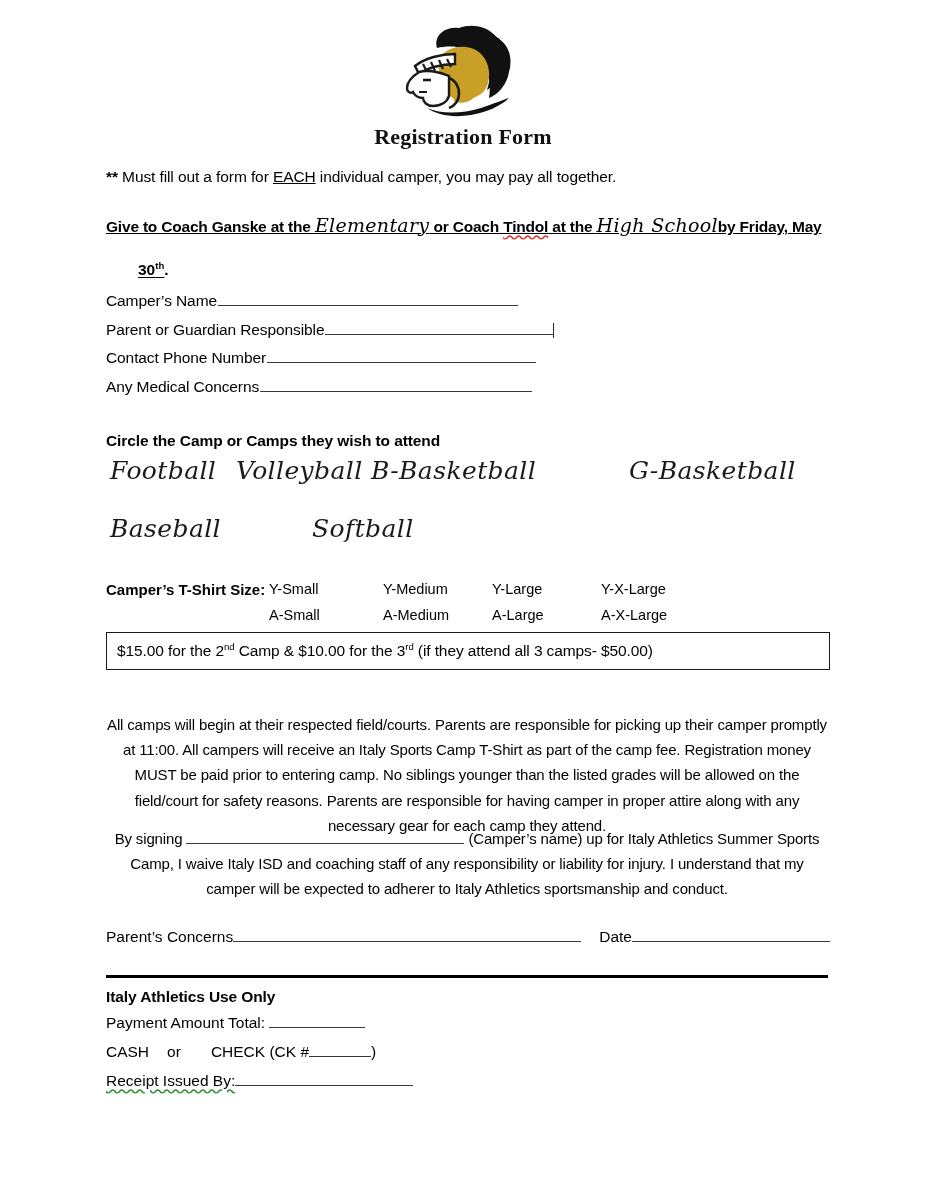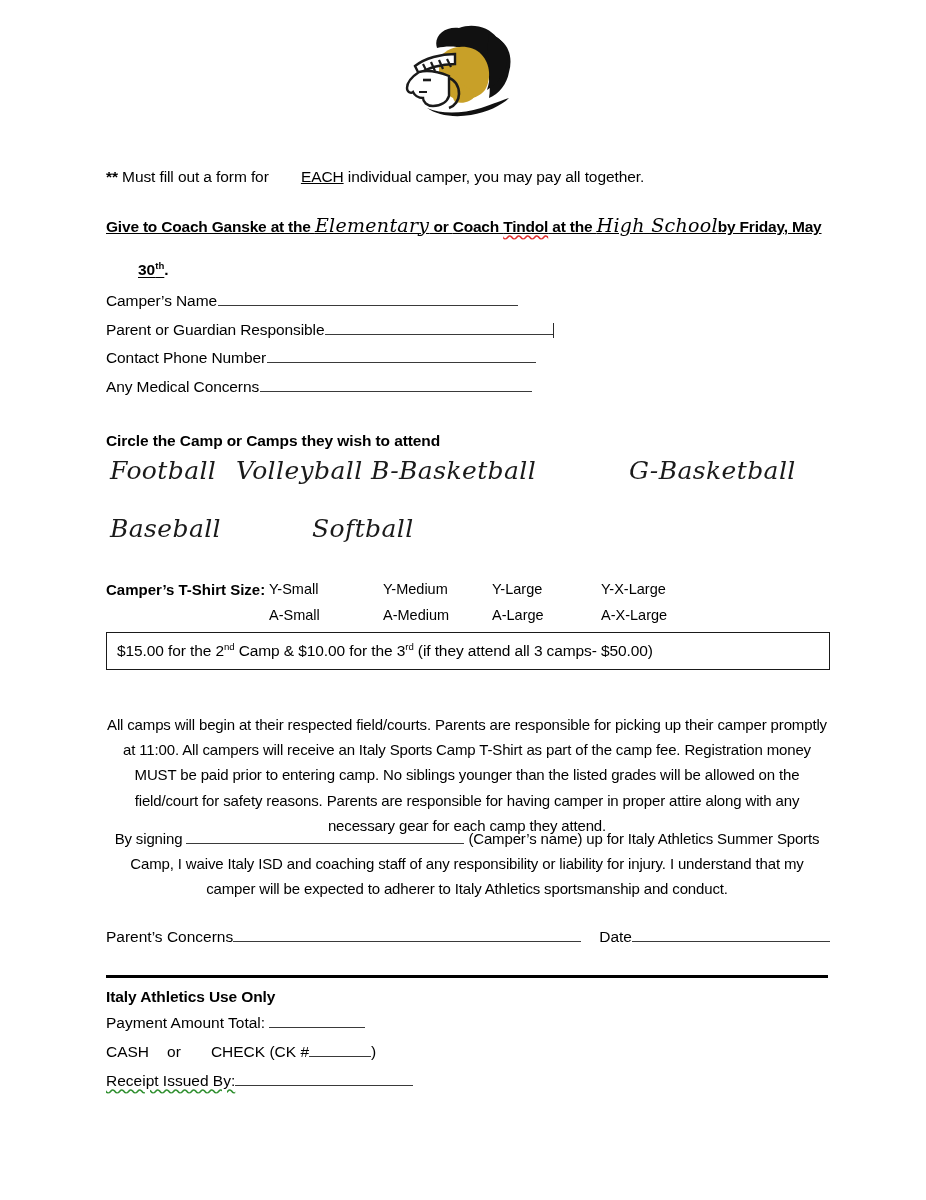--- a/index.html
+++ b/index.html
@@ -54,21 +54,21 @@
     width: 722px;
   }
 
   .note-line {
     top: 168px;
     font-size: 15.5px;
     font-weight: bold;
     letter-spacing: -0.1px;
   }
   .note-line .reg { font-weight: normal; }
-  .u { text-decoration: underline; margin-left: 28px; }
+  .u { text-decoration: underline; }
 
   .give-line {
     top: 212px;
     font-size: 15.5px;
     line-height: 26px;
     font-weight: bold;
     text-decoration: underline;
     letter-spacing: -0.2px;
   }
   .script {
@@ -245,20 +245,21 @@
 
       <path d="M26 70 L34 70" stroke="#1a1a1a" stroke-width="2"></path>
 
       <path d="M56 56 C62 58 66 64 66 72 C66 78 62 84 56 86" fill="none" stroke="#1a1a1a" stroke-width="2.6"></path>
 
       <path d="M34 86 C48 92 68 92 88 86 C100 82 110 78 116 76
                C108 84 94 90 78 93 C60 96 44 93 34 86 Z" fill="#111111"></path>
     </svg>
   </div>
 
+  <div class="doc-title">Registration Form</div>
 
   <div class="col note-line">
     <span>** </span><span class="reg">Must fill out a form for </span><span class="u reg">EACH</span><span class="reg"> individual camper, you may pay all together.</span>
   </div>
 
   <div class="col give-line">
     <span>Give to Coach Ganske at the </span><span class="script">Elementary</span><span> or </span><span>Coach </span><span class="sp-red">Tindol</span><span> at the </span><span class="script">High School</span><span>by Friday, May</span>
   </div>
 
   <div class="col th-line">

